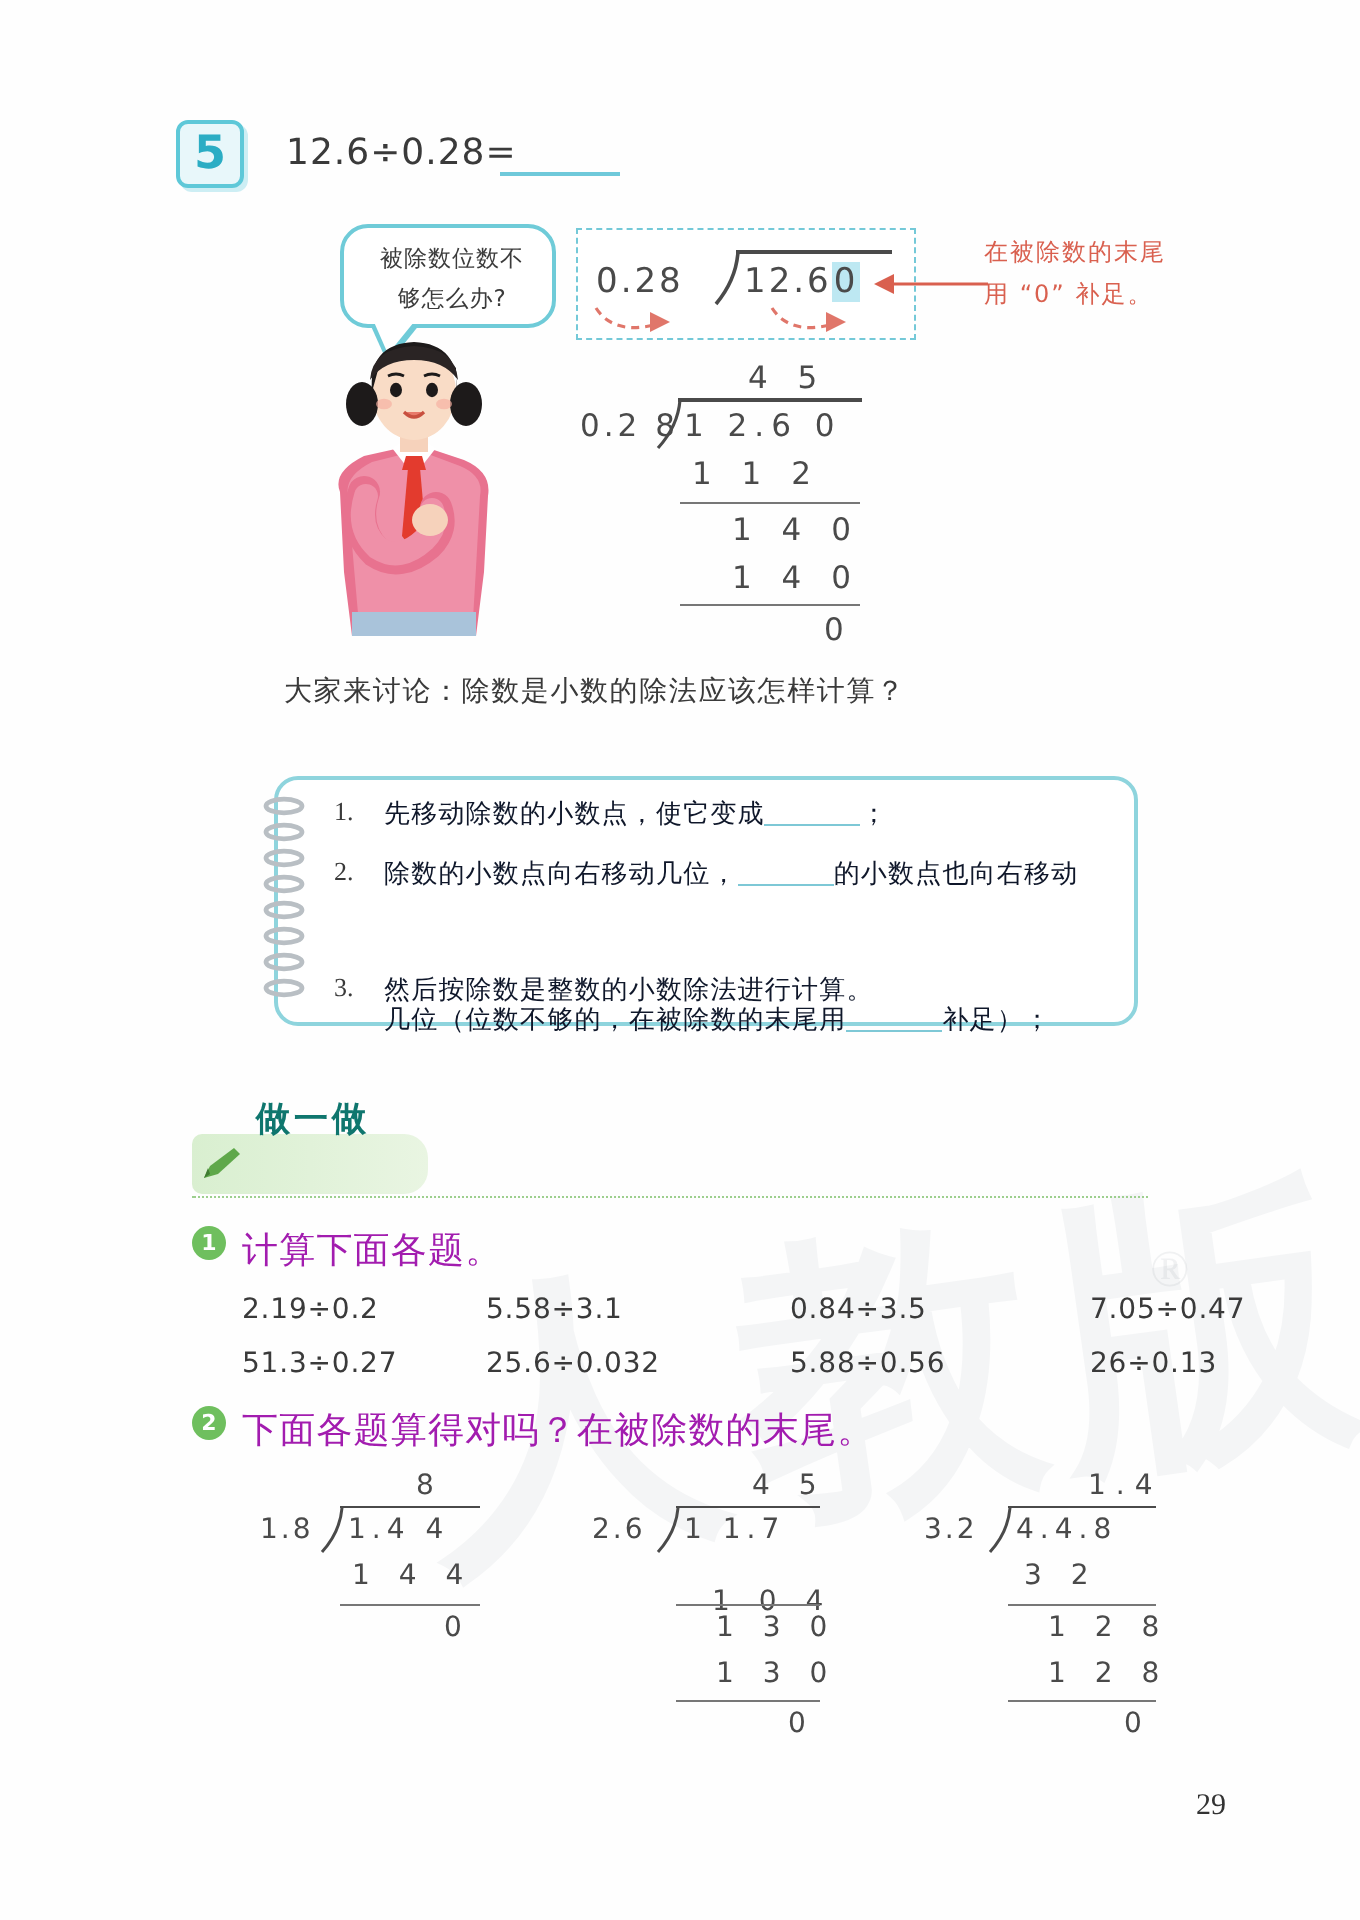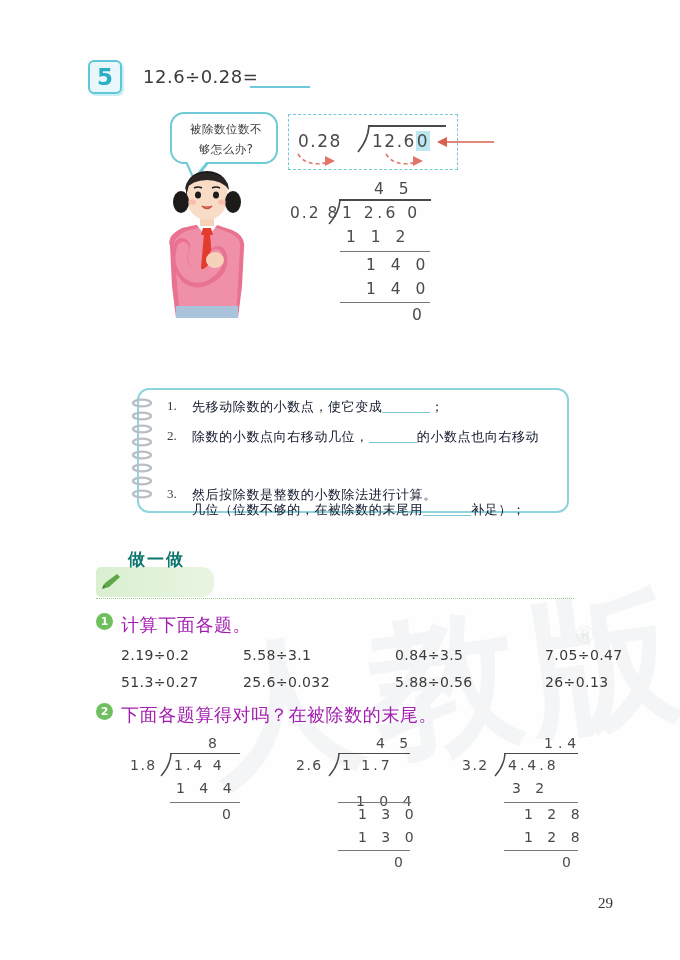--- a/index.html
+++ b/index.html
@@ -311,37 +311,42 @@
   </svg>
   <svg class="arrow-curve" style="left:383px; top:148px; width:52px; height:22px;" viewBox="0 0 52 22">
     <path d="M3 6 Q12 20 34 14" stroke="#e0766a" stroke-width="1.6" fill="none" stroke-dasharray="4 3"></path>
     <path d="M30 8 L40 13 L30 18 Z" fill="#e0766a"></path>
   </svg>
 
   <svg class="red-arrow" viewBox="0 0 58 12">
     <line x1="57" y1="6" x2="10" y2="6" stroke="#d9604f" stroke-width="1.6"></line>
     <path d="M10 1 L0 6 L10 11 Z" fill="#d9604f"></path>
   </svg>
+  <div class="red-note">
+    <div>在被除数的末尾</div>
+    <div>用 “0” 补足。</div>
+  </div>
 
   <div class="maindiv">
     <div class="md-q">4 5</div>
     <div class="md-divisor">0.2 8</div>
     <svg class="md-bracket" viewBox="0 0 14 26">
       <path d="M1 25 Q11 14 12 1" stroke="#4a4a4a" stroke-width="1.6" fill="none"></path>
     </svg>
     <div class="md-vinc"></div>
     <div class="md-dividend">1 2.6 0</div>
     <div class="md-s1">1 1 2</div>
     <div class="md-line1"></div>
     <div class="md-s2">1 4 0</div>
     <div class="md-s3">1 4 0</div>
     <div class="md-line2"></div>
     <div class="md-rem">0</div>
   </div>
 
+  <div class="discuss">大家来讨论：除数是小数的除法应该怎样计算？</div>
 
   <div class="rules"></div>
   <svg class="spiral" viewBox="0 0 22 112">
     <g fill="none" stroke="#b9bfc4" stroke-width="2.4">
       <ellipse cx="11" cy="8" rx="9" ry="3.4"></ellipse>
       <ellipse cx="11" cy="21" rx="9" ry="3.4"></ellipse>
       <ellipse cx="11" cy="34" rx="9" ry="3.4"></ellipse>
       <ellipse cx="11" cy="47" rx="9" ry="3.4"></ellipse>
       <ellipse cx="11" cy="60" rx="9" ry="3.4"></ellipse>
       <ellipse cx="11" cy="73" rx="9" ry="3.4"></ellipse>

